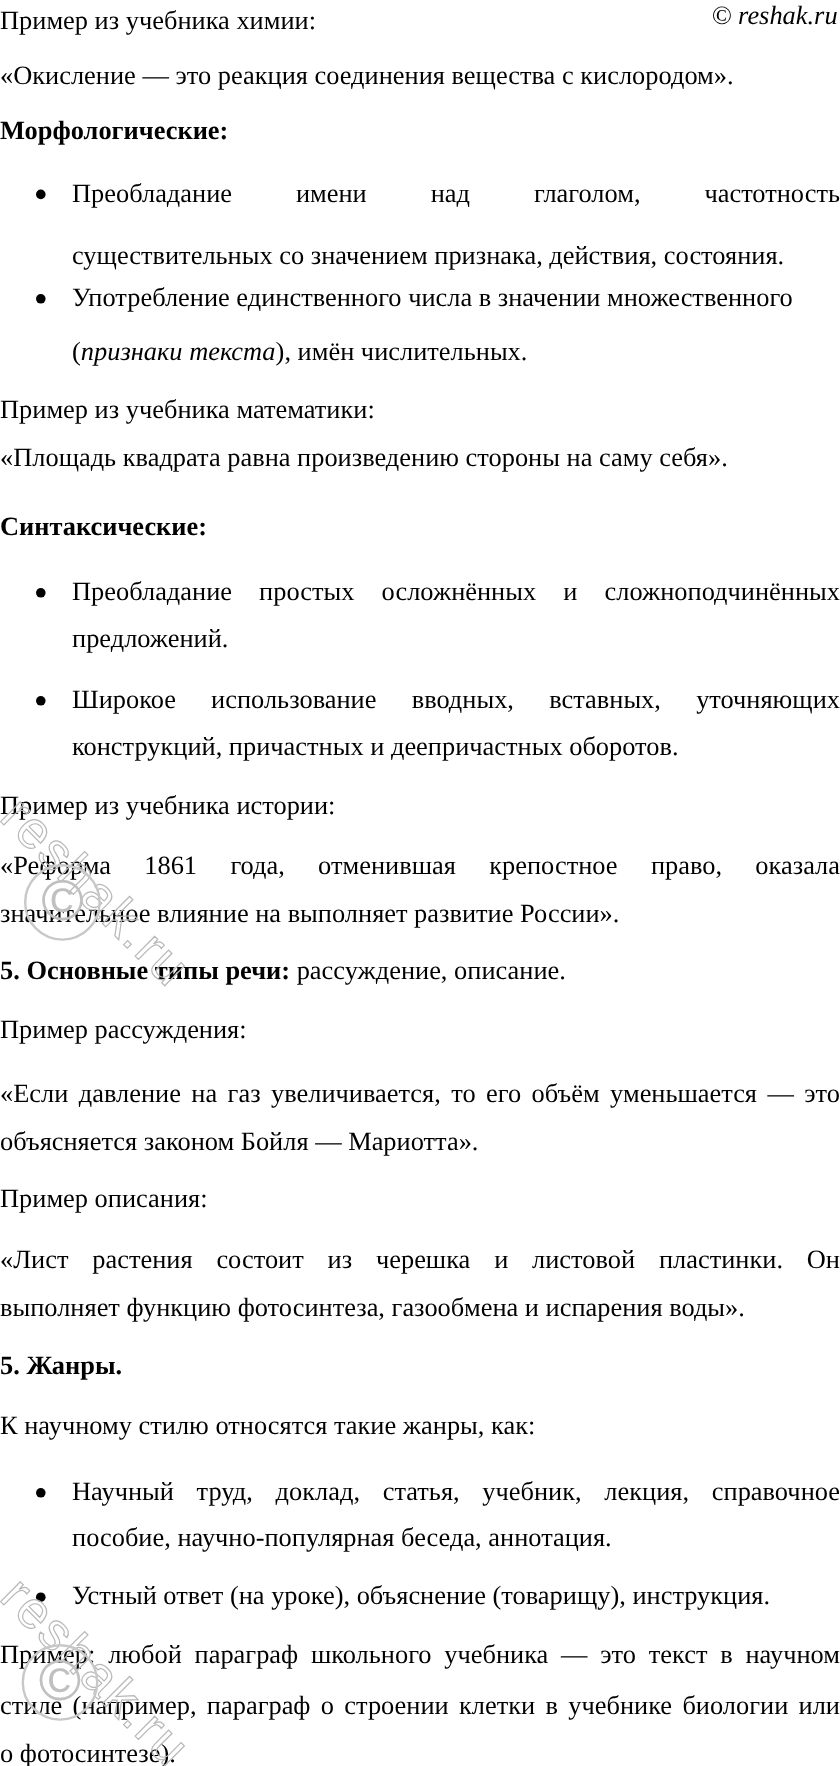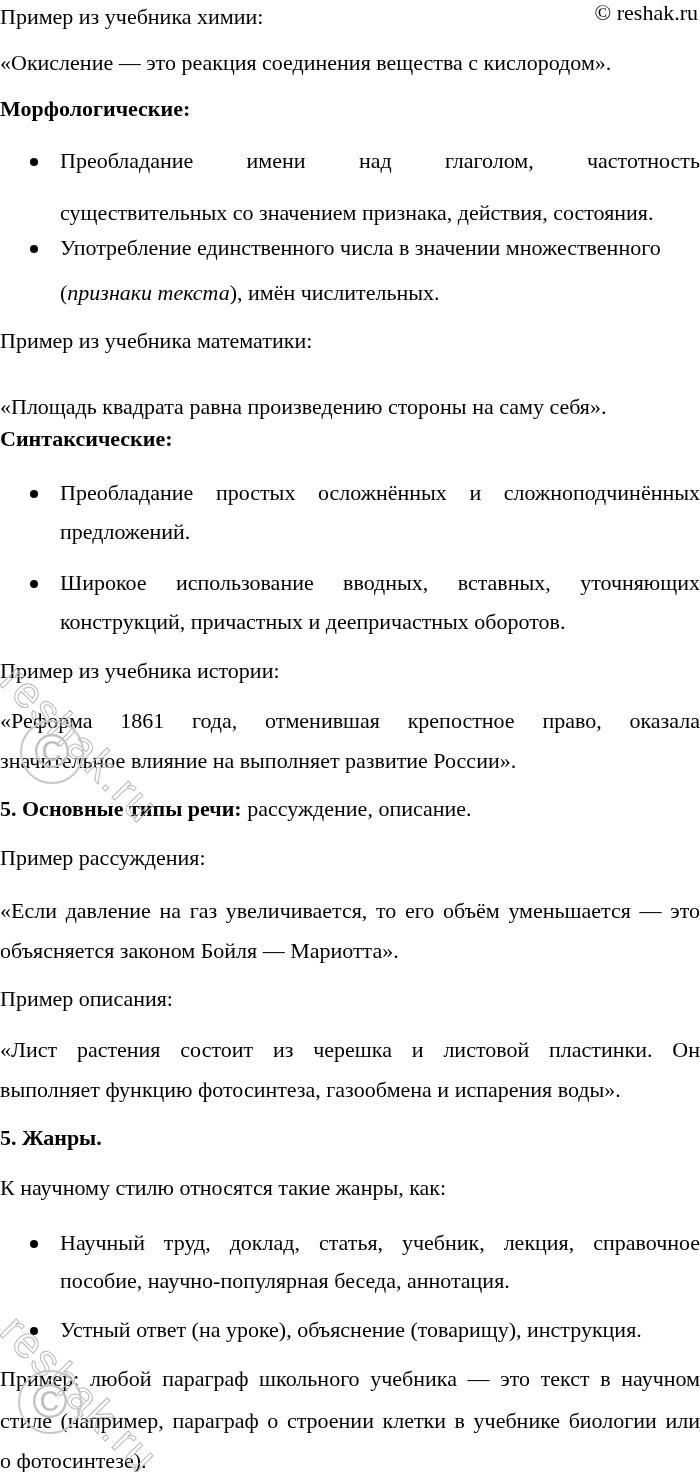--- a/index.html
+++ b/index.html
@@ -7,21 +7,21 @@
     width: 700px; height: 1472px; position: relative; overflow: hidden;
     font-family: "Liberation Serif", "DejaVu Serif", serif;
     font-size: 22px; color: #000;
   }
   .line { position: absolute; left: 0; white-space: nowrap; line-height: 26px; }
   .just { width: 700px; text-align: justify; text-align-last: justify; white-space: normal; }
   .ind { left: 60px; }
   .ind.just { width: 640px; }
   .bullet { position: absolute; left: 30px; width: 8px; height: 8px; border-radius: 50%; background: #000; }
   b { font-weight: bold; text-align: center; }
-  .copyright { position: absolute; right: 2px; top: 0; line-height: 26px; }
+  .copyright { position: absolute; right: 2px; top: 0; line-height: 26px; font-style: italic; }
   .wm { position: absolute; color: transparent; -webkit-text-stroke: 1px #b8b8b8; font-family: "Liberation Sans", sans-serif; font-size: 44px; transform: rotate(45deg); transform-origin: left top; letter-spacing: 2px; }
   .wmc { position: absolute; width: 60px; height: 60px; border-radius: 50%; border: 2px solid #c8c8c8; color: #c0c0c0; font-family: "Liberation Sans", sans-serif; font-size: 48px; text-align: center; line-height: 60px; }
 </style>
 </head>
 <body>
 
 <div>
 
   <div class="line" style="top:4px">Пример из учебника химии:</div>
   <div class="copyright">© reshak.ru</div>
@@ -31,21 +31,21 @@
 
   <span class="bullet" style="top:158px"></span>
   <div class="line ind just" style="top:148px">Преобладание имени над глаголом, частотность</div>
   <div class="line ind" style="top:200px">существительных со значением признака, действия, состояния.</div>
 
   <span class="bullet" style="top:245px"></span>
   <div class="line ind" style="top:235px">Употребление единственного числа в значении множественного</div>
   <div class="line ind" style="top:280px"><span>(</span><i>признаки текста</i><span>), имён числительных.</span></div>
 
   <div class="line" style="top:328px">Пример из учебника математики:</div>
-  <div class="line" style="top:394px">«Площадь квадрата равна произведению стороны на саму себя».</div>
+  <div class="line" style="top:368px">«Площадь квадрата равна произведению стороны на саму себя».</div>
   <div class="line" style="top:426px"><b>Синтаксические:</b></div>
 
   <span class="bullet" style="top:490px"></span>
   <div class="line ind just" style="top:480px">Преобладание простых осложнённых и сложноподчинённых</div>
   <div class="line ind" style="top:519px">предложений.</div>
 
   <span class="bullet" style="top:580px"></span>
   <div class="line ind just" style="top:570px">Широкое использование вводных, вставных, уточняющих</div>
   <div class="line ind" style="top:609px">конструкций, причастных и деепричастных оборотов.</div>
 

